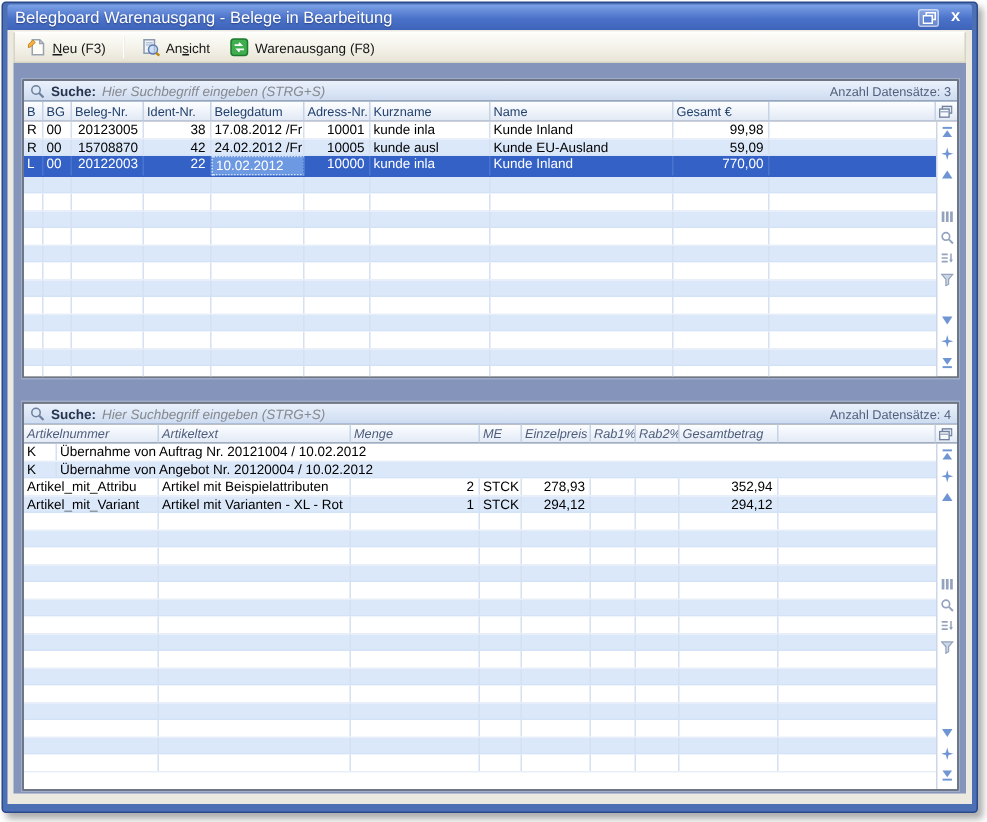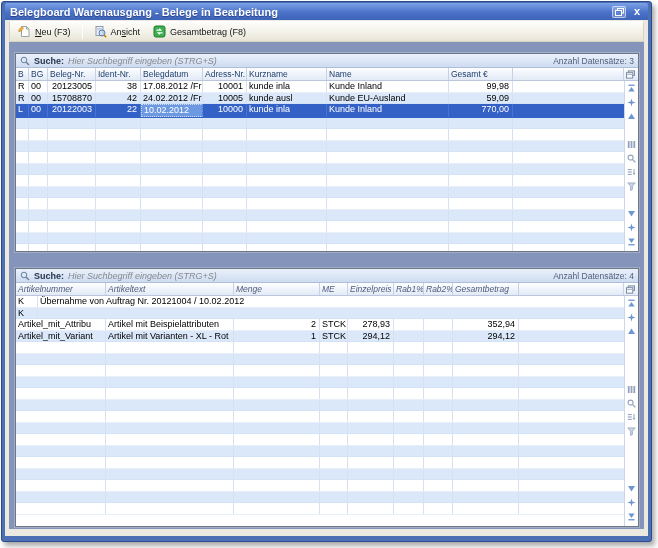--- a/index.html
+++ b/index.html
@@ -9,21 +9,21 @@
 
   .window{position:absolute;left:1px;top:1px;width:651px;height:541px;
     background:#4d6fb4;border:1px solid #2a4a8c;border-radius:3px;
     box-shadow:3px 4px 5px rgba(70,70,70,.45);
     display:flex;flex-direction:column;padding:1px 3px 5px 3px;}
 
   
   .titlebar{flex:0 0 17px;display:flex;align-items:center;padding:0 5px;
     background:linear-gradient(#7da2e8,#4a72c8 55%,#3e64ba);
     border-radius:2px 2px 0 0;color:#fff;}
-  .title{font-size:11px;font-weight:bold;text-shadow:0 1px 1px rgba(0,0,40,.4);white-space:nowrap;}
+  .title{font-size:11px;font-weight:normal;text-shadow:0 1px 1px rgba(0,0,40,.4);white-space:nowrap;}
   .winbtns{margin-left:auto;display:flex;align-items:center;gap:5px;}
   .winbtn{display:flex;align-items:center;justify-content:center;cursor:default;}
   .winbtn.restore{width:14px;height:12px;background:rgba(255,255,255,.22);
     border:1px solid rgba(255,255,255,.55);border-radius:2px;}
   .winbtn.close{font-size:11px;font-weight:bold;color:#fff;width:12px;height:12px;line-height:11px;text-align:center;}
 
   
   .clientframe{flex:1;display:flex;flex-direction:column;background:#ebe9e0;
     padding:1px 4px 7px 4px;min-height:0;}
   .toolbar{flex:0 0 21px;display:flex;align-items:center;gap:1px;padding:0 2px;
@@ -126,21 +126,21 @@
           </span>
         <span class="lbl"><span>An</span><span class="key">s</span><span>icht</span></span>
       </div>
       <div class="tbbtn">
         <span class="tbico">
             <svg width="13" height="13" viewBox="0 0 13 13">
               <rect x="1" y="1" width="11" height="11" rx="2" fill="#3fae4e" stroke="#1e7a2e"></rect>
               <path d="M3.4 5.1h4.4L6.3 3.6M9.6 7.9H5.2l1.5 1.5" fill="none" stroke="#fff" stroke-width="1.1"></path>
             </svg>
           </span>
-        <span class="lbl"><span>Gesamtbetrag (F8)</span><span class="key"></span><span></span></span>
+        <span class="lbl"><span>Warenausgang (F8)</span><span class="key"></span><span></span></span>
       </div>
     </div>
 
 
     <div class="page">
 
       <div class="panel" id="panel1">
         <div class="searchbar">
           <span class="sicon">
               <svg width="10" height="10" viewBox="0 0 10 10">
@@ -455,20 +455,21 @@
             </div>
           </div>
         <div class="rowsarea">
           <div class="rows">
               <div class="row">
                 <div class="cell notek">K</div>
                 <div class="cell notetext">Übernahme von Auftrag Nr. 20121004 / 10.02.2012</div>
               </div>
               <div class="row alt">
                 <div class="cell notek">K</div>
+                <div class="cell notetext">Übernahme von Angebot Nr. 20120004 / 10.02.2012</div>
               </div>
               <div class="row">
                 <div class="cell" style="flex: 0 0 90px;">Artikel_mit_Attribu</div>
                 <div class="cell" style="flex: 0 0 128px;">Artikel mit Beispielattributen</div>
                 <div class="cell num" style="flex: 0 0 86px;">2</div>
                 <div class="cell" style="flex: 0 0 28px;">STCK</div>
                 <div class="cell num" style="flex: 0 0 46px;">278,93</div>
                 <div class="cell num" style="flex: 0 0 30px;"></div>
                 <div class="cell num" style="flex: 0 0 29px;"></div>
                 <div class="cell num" style="flex: 0 0 66px;">352,94</div>

